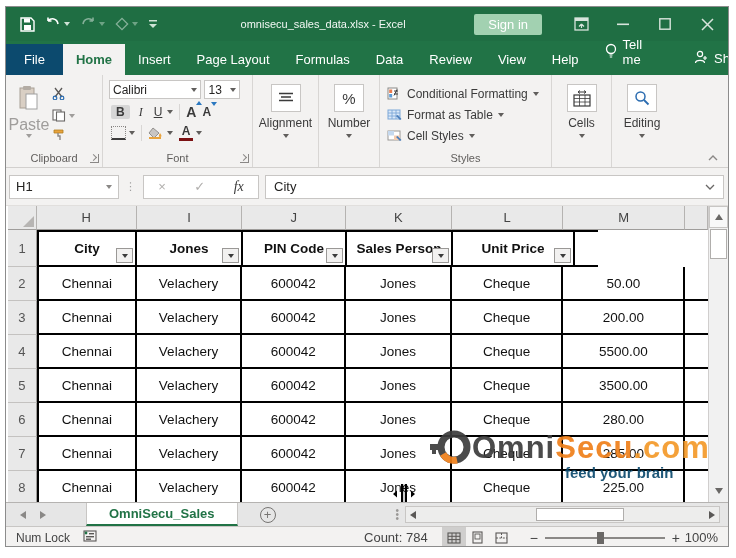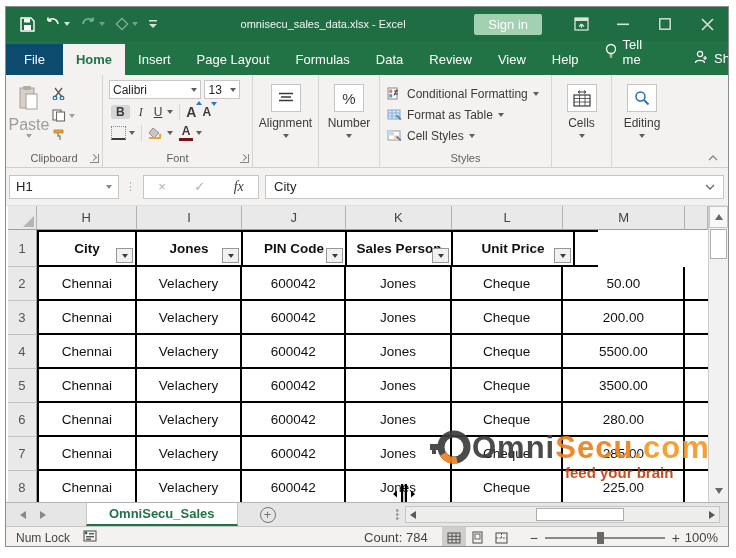--- a/index.html
+++ b/index.html
@@ -530,21 +530,21 @@
         </div>
     </div>
 
     <div class="watermark">
       <svg width="42" height="40" viewBox="0 0 42 40">
           <path d="M0 16 h10 v6 h-4 v4 h-4 v-4 h-2 z" fill="#3c3c3c"></path>
           <circle cx="24" cy="19" r="13" fill="none" stroke="#3c3c3c" stroke-width="7"></circle>
           <path d="M13 26 a13 13 0 0 0 14 6" fill="none" stroke="#ef7f1a" stroke-width="7"></path>
         </svg>
       <span class="wm-text"><span style="color:#3c3c3c">Omni</span><span style="color:#ef7f1a">Secu</span><span style="color:#f49a2a">.com</span></span>
-      <span class="wm-tag" style="color:#c2410c">feed your brain</span>
+      <span class="wm-tag" style="color:#0c4a6e">feed your brain</span>
     </div>
 
     <div class="cursor-resize">
       <svg width="24" height="24" viewBox="0 0 24 24">
           <rect x="9" y="2" width="2.2" height="20" fill="#000"></rect>
           <rect x="12.8" y="2" width="2.2" height="20" fill="#000"></rect>
           <path d="M7 12 L1 12 M1 12 l4 -3.5 v7 z" fill="#000"></path>
           <path d="M17 12 L23 12 M23 12 l-4 -3.5 v7 z" fill="#000"></path>
         </svg>
     </div>

